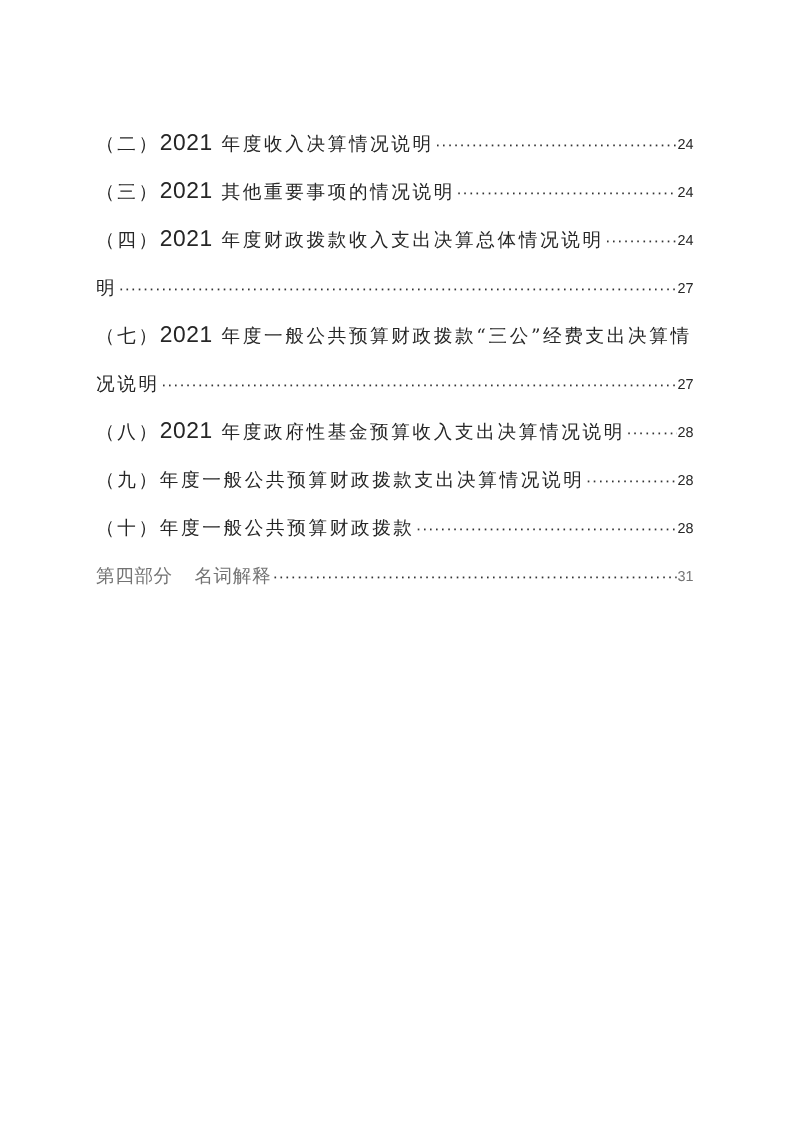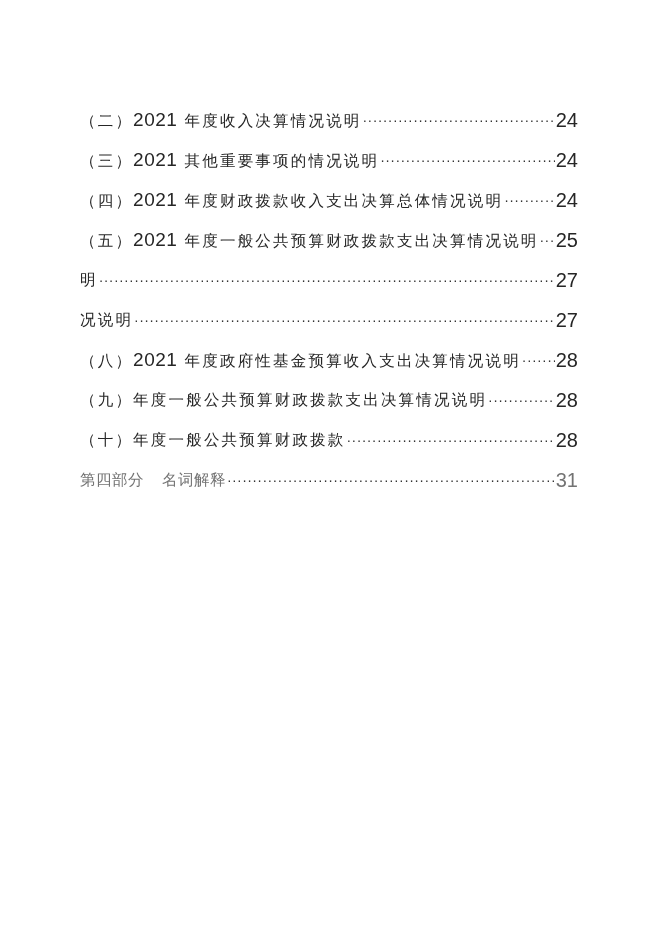--- a/index.html
+++ b/index.html
@@ -48,21 +48,21 @@
       margin-left: 1px;
       margin-right: 1px;
     }
     .line .dots::before {
       content: "······························································································································";
       letter-spacing: 0.4px;
     }
     .line .page {
       flex: 0 0 auto;
       font-family: "Liberation Sans", "DejaVu Sans", sans-serif;
-      font-size: 20px;
+      font-size: 12px;
       letter-spacing: 0;
       text-align: center;
     }
     .line.nodots {
       justify-content: flex-start;
     }
     .line.part {
       font-family: "DejaVu Sans", "Liberation Sans", sans-serif;
       font-size: 15.5px;
       letter-spacing: 0.5px;
@@ -95,34 +95,32 @@
   </div>
 
   <div class="line">
     <span class="label">
       <span>（四）</span><span class="num-year">2021</span>&nbsp;<span>年度财政拨款收入支出决算总体情况说明</span>
     </span>
     <span class="dots"></span>
     <span class="page">24</span>
   </div>
 
-  <div class="line">
-    <span class="label">
-      <span>（五）</span><span class="num-year">2021</span>&nbsp;<span>年度一般公共预算财政拨款支出决算情况说明</span>
-    </span>
-    <span class="dots"></span>
-    <span class="page">25</span>
-  </div>
 
   <div class="line">
     <span class="label">明</span>
     <span class="dots"></span>
     <span class="page">27</span>
   </div>
 
+  <div class="line nodots">
+    <span class="label">
+      <span>（七）</span><span class="num-year">2021</span>&nbsp;<span>年度一般公共预算财政拨款“三公”经费支出决算情</span>
+    </span>
+  </div>
   <div class="line">
     <span class="label">况说明</span>
     <span class="dots"></span>
     <span class="page">27</span>
   </div>
 
   <div class="line">
     <span class="label">
       <span>（八）</span><span class="num-year">2021</span>&nbsp;<span>年度政府性基金预算收入支出决算情况说明</span>
     </span>

